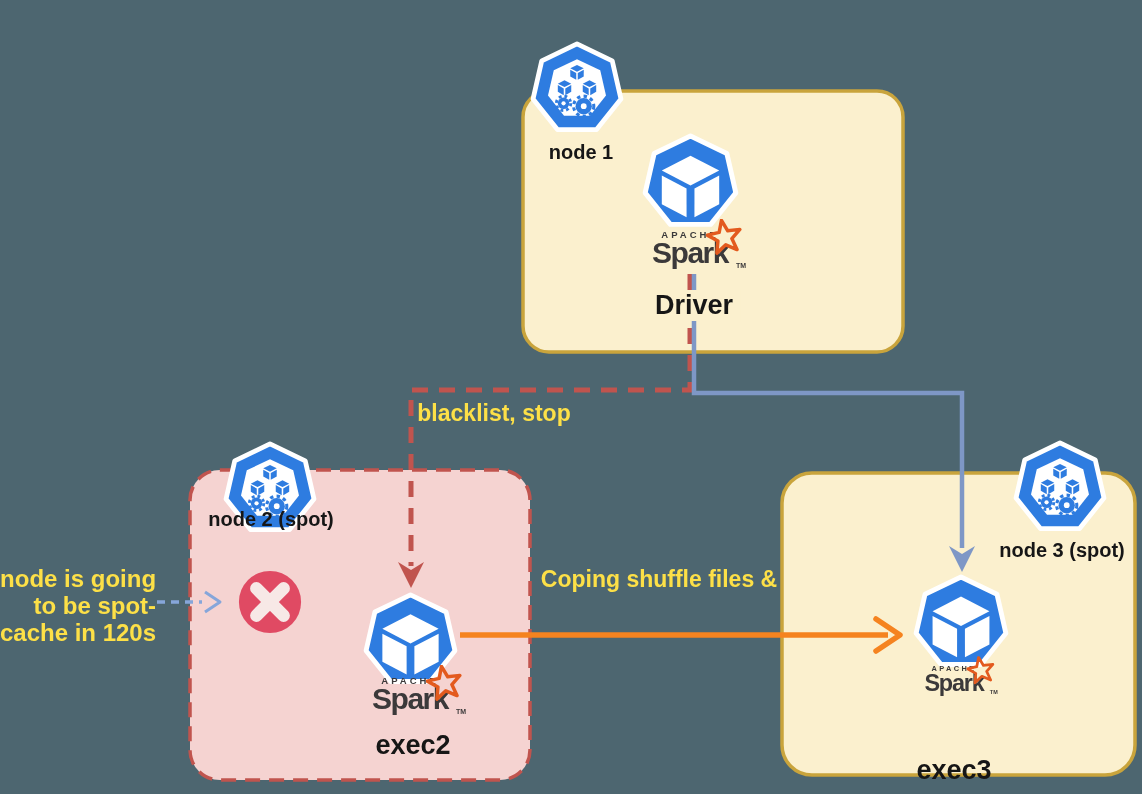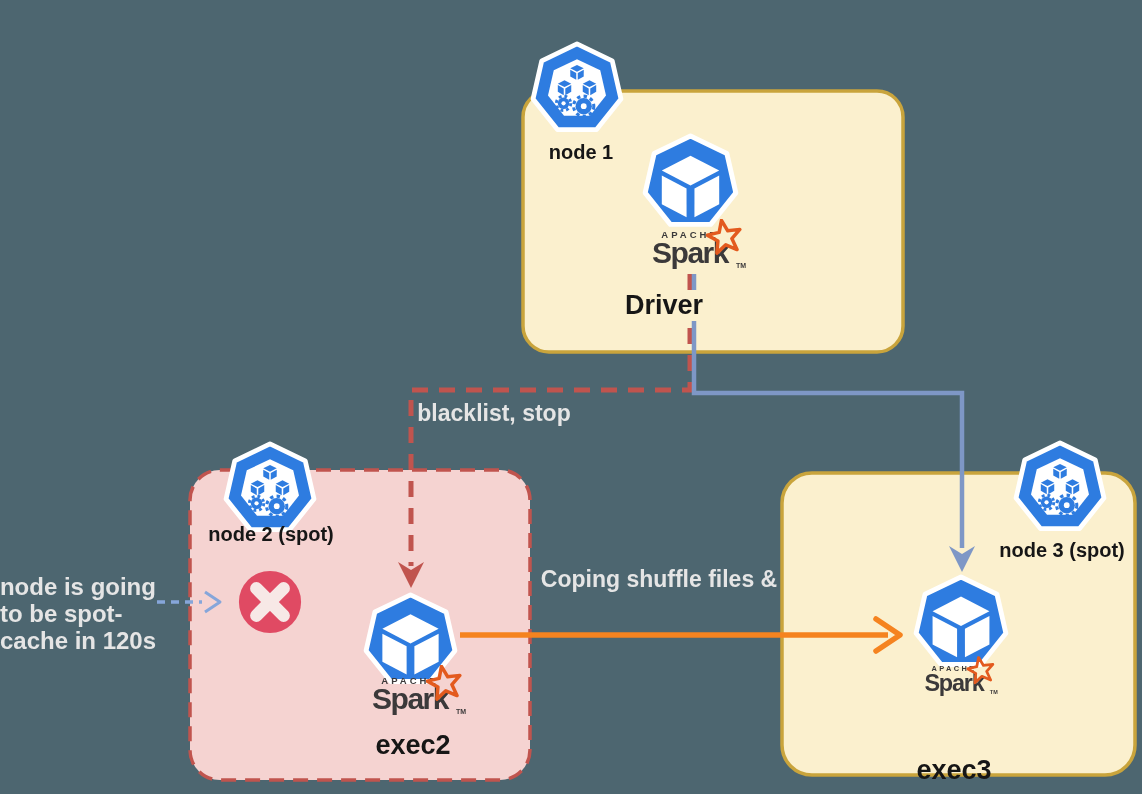--- a/index.html
+++ b/index.html
@@ -10,23 +10,23 @@
   }
   .layer{position:absolute;left:0;top:0;width:100%;height:100%;}
   .icon{position:absolute;}
   .lbl{
     position:absolute;transform:translateX(-50%);
     color:#161616;font-weight:600;white-space:nowrap;
   }
   .node-lbl{font-size:20px;}
   .pod-lbl{font-size:27px;}
   .driver-lbl{background:#FBF0CE;padding:0 8px;}
-  .ann{position:absolute;transform:translateX(-50%);color:#e5e5e5;
-       font-size:23px;line-height:28px;font-weight:600;text-align:left;white-space:nowrap;}
-  .spotkill{font-size:24px;line-height:27px;font-weight:700;margin-top:8px;}
+  .ann{position:absolute;transform:translateX(-50%);color:#fde047;
+       font-size:23px;line-height:28px;font-weight:600;text-align:right;white-space:nowrap;}
+  .spotkill{font-size:24px;line-height:27px;font-weight:700;}
   
   .spark-logo{position:absolute;width:120px;text-align:center;color:#3B393A;}
   .sp-apache{display:block;font-size:9.5px;font-weight:bold;letter-spacing:3px;margin-bottom:-3px;}
   .sp-word{display:inline-block;font-size:30px;font-weight:bold;letter-spacing:-1.5px;line-height:1.05;}
   .sp-tm{position:absolute;right:4px;bottom:0;font-size:7px;font-weight:bold;}
   .sp-star{position:absolute;left:76px;top:-10px;width:37px;height:37px;}
   .scale-sm{transform:scale(0.78);transform-origin:50% 0;}
 </style>
 </head>
 <body>
@@ -131,23 +131,23 @@
   <div class="spark-logo scale-sm" style="left:894px;top:664px">
     <span class="sp-apache">APACHE</span>
     <span class="sp-word">Spark</span>
     <span class="sp-tm">TM</span>
     <svg class="sp-star" viewBox="0 0 34 34">
       <use href="#spark-star-path" fill="none" stroke="#E35A1E" stroke-width="3.2" stroke-linejoin="round" transform="rotate(-10 17 17)"></use>
     </svg>
   </div>
 
   <div class="lbl node-lbl" style="left:581px;top:141px">node 1</div>
-  <div class="lbl pod-lbl driver-lbl" style="left:664px;top:290px">Driver</div>
+  <div class="lbl pod-lbl driver-lbl" style="left:694px;top:290px">Driver</div>
 
-  <div class="lbl node-lbl" style="left:271px;top:523px">node 2 (spot)</div>
+  <div class="lbl node-lbl" style="left:271px;top:508px">node 2 (spot)</div>
   <div class="lbl pod-lbl" style="left:413px;top:730px">exec2</div>
 
   <div class="lbl node-lbl" style="left:1062px;top:539px">node 3 (spot)</div>
   <div class="lbl pod-lbl" style="left:954px;top:755px">exec3</div>
 
   <div class="ann" style="left:494px;top:399px">
     <div>blacklist, stop</div>
   </div>
 
   <div class="ann" style="left:659px;top:565px">

